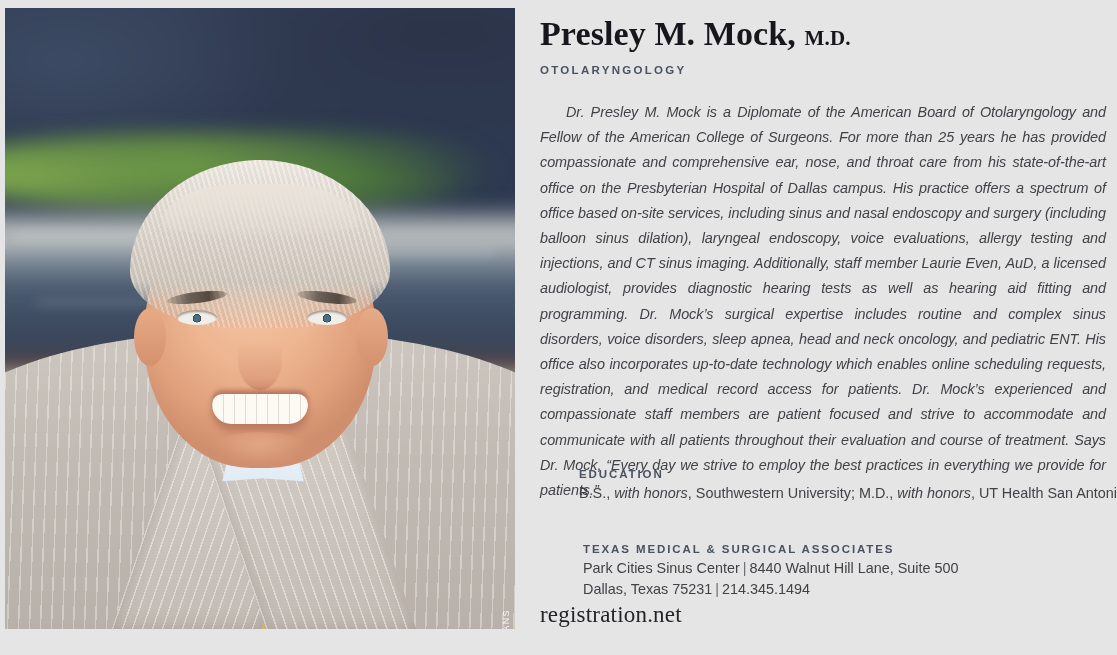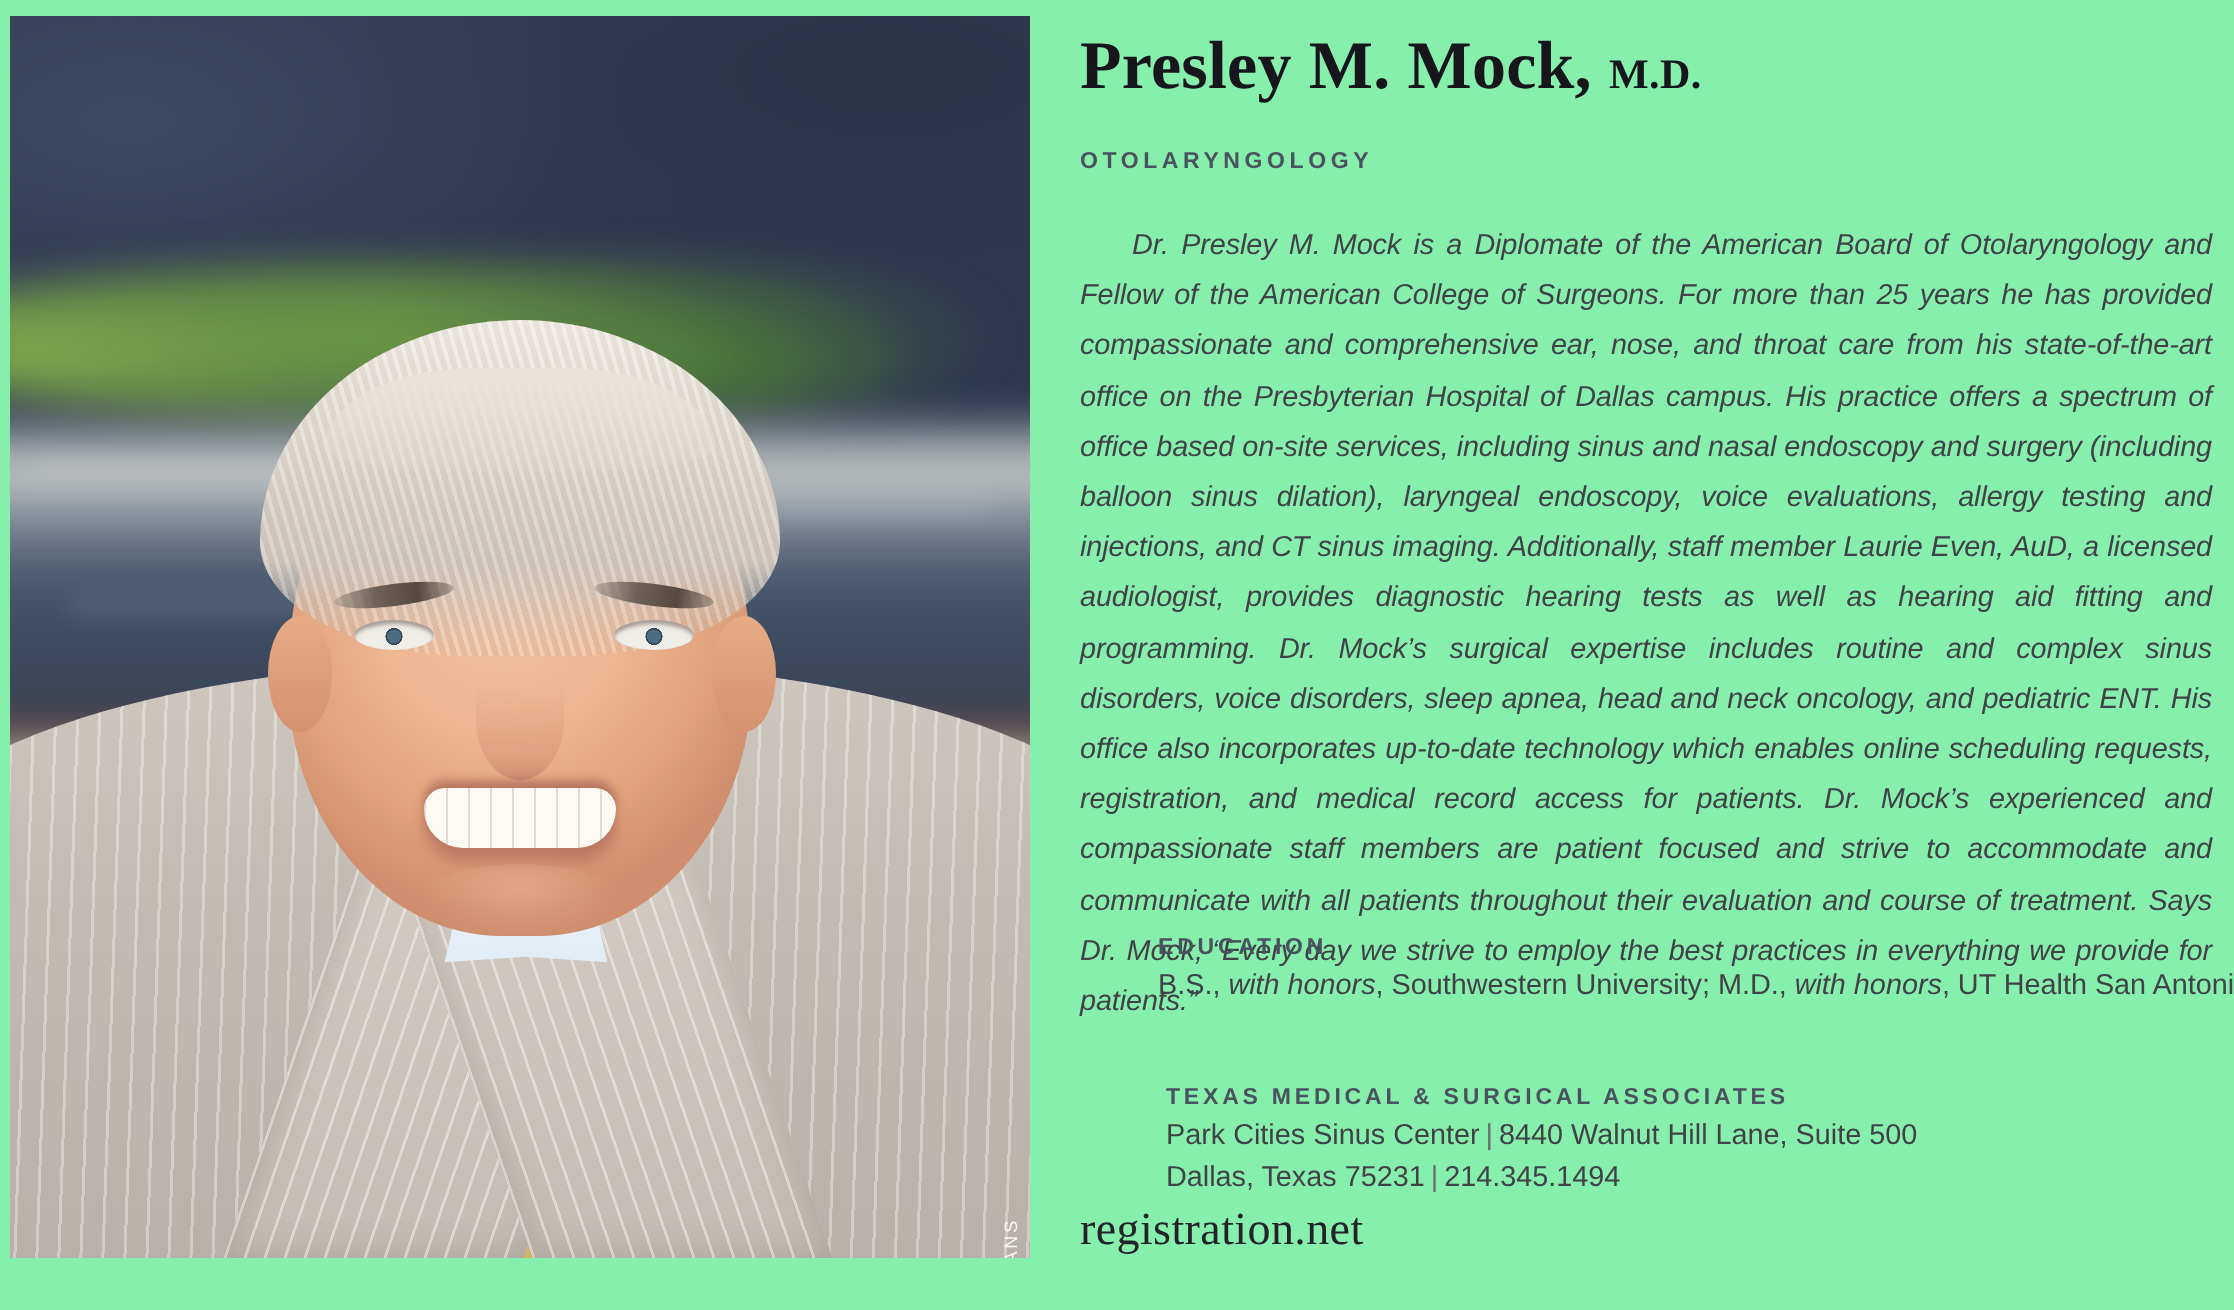--- a/index.html
+++ b/index.html
@@ -15,21 +15,21 @@
   body {
     font-family: "Liberation Sans", sans-serif;
     color: #3b3b3d;
     position: relative;
   }
 
   .page {
     position: relative;
     width: 1117px;
     height: 655px;
-    background: #86efac;
+    background: #e5e5e5;
   }
 
   
   .photo-panel {
     position: absolute;
     left: 5px;
     top: 8px;
     width: 510px;
     height: 621px;
     overflow: hidden;
@@ -337,21 +337,21 @@
   .doctor-name .degree {
     font-size: 21px;
     letter-spacing: .2px;
   }
 
   .specialty {
     font-size: 11.5px;
     font-weight: 700;
     letter-spacing: 2.3px;
     color: #4a5260;
-    margin-top: 18px;
+    margin-top: 6px;
   }
 
   .bio {
     margin-top: 24px;
     font-size: 14.4px;
     line-height: 25.2px;
     text-align: justify;
     color: #404247;
     letter-spacing: -0.05px;
     font-style: italic;

